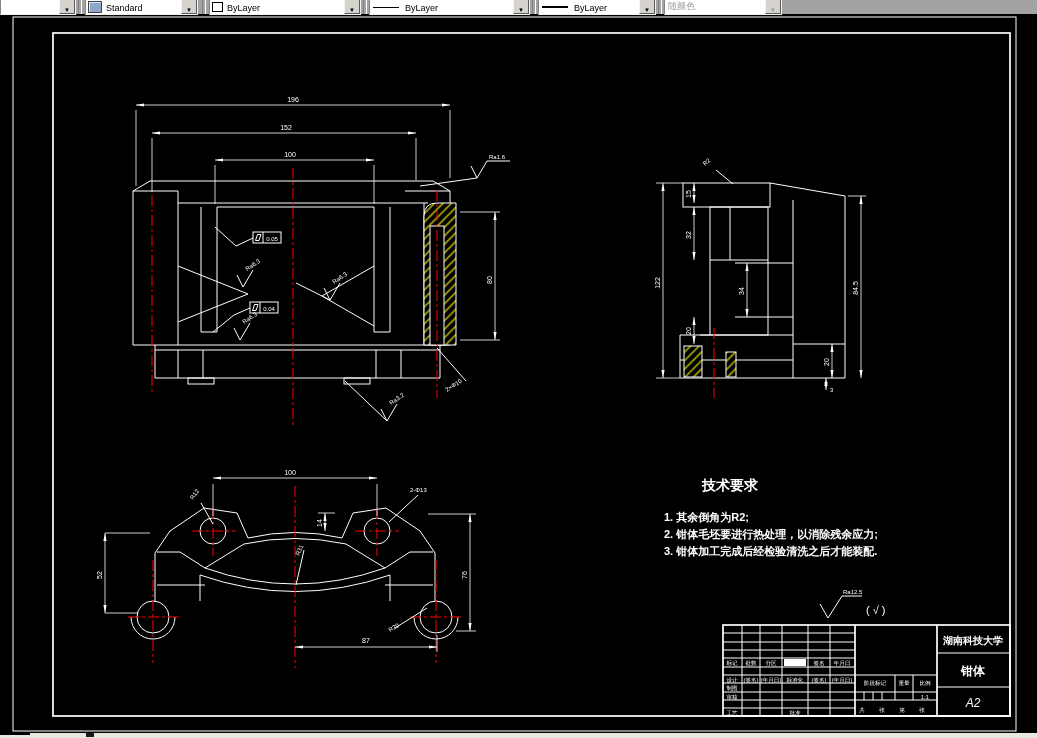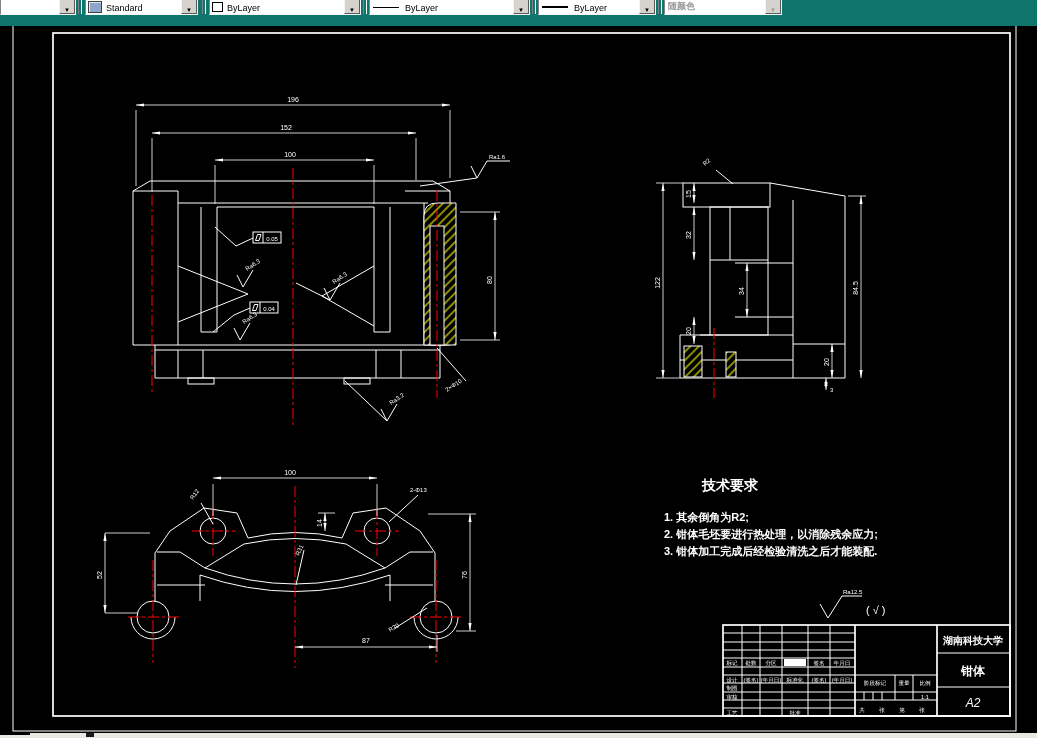--- a/index.html
+++ b/index.html
@@ -1,33 +1,33 @@
 <!DOCTYPE html>
 <html><head>
 <meta charset="utf-8">
 <style>
   html,body{margin:0;padding:0;background:#000;width:1037px;height:738px;overflow:hidden;
             font-family:"Liberation Sans",sans-serif;}
   #stage{position:absolute;left:0;top:0;width:1037px;height:738px;background:#000;}
   
-  #toolbar{position:absolute;left:0;top:0;width:1037px;height:26px;background:#0f766e;z-index:5;}
+  #toolbar{position:absolute;left:0;top:0;width:1037px;height:14px;background:#a3a3a3;z-index:5;}
   .combo{position:absolute;top:-4px;height:17px;background:#fff;border:1px solid;
          border-color:#848484 #f4f4f4 #f4f4f4 #848484;display:flex;align-items:flex-end;
          font-size:9px;color:#000;}
   .combo .lbl{flex:1;padding:0 2px 1px 3px;white-space:nowrap;overflow:hidden;}
   .drop{width:14px;height:15px;background:#d6d3ce;border:1px solid;
         border-color:#f4f4f4 #5a5a5a #5a5a5a #f4f4f4;display:flex;align-items:flex-end;
         justify-content:center;font-size:6px;color:#000;}
   .drop.dis{color:#9a9a9a;}
   .sw{width:9px;height:8px;border:1px solid #000;background:#fff;margin:0 1px 2px 2px;}
   .ltline{width:26px;height:1px;background:#000;margin:0 3px 6px 3px;}
   .sty-ico{width:12px;height:10px;margin:0 1px 1px 2px;background:#8ea6c8;border:1px solid #404040;
            box-shadow:inset 1px 1px 0 #dce6f4;}
   .sep{position:absolute;top:0;width:2px;height:14px;border-left:1px solid #808080;border-right:1px solid #fff;}
-  .gray{color:#9a9a9a;font-weight:bold;}
+  .gray{color:#9a9a9a;}
   
   #bottomstrip{position:absolute;left:0;top:733px;width:1037px;height:5px;background:#e9e7e2;z-index:5;}
   #bottomstrip .notch{position:absolute;left:86px;top:0;width:8px;height:4px;background:#1a1a1a;}
   #bottomstrip .lseg{position:absolute;left:0;top:0;width:30px;height:2px;background:#000;}
   
   svg{position:absolute;left:0;top:0;}
   svg text{fill:#fff;font-family:"Liberation Sans",sans-serif;}
   .w{stroke:#fff;stroke-width:1;fill:none;}
   .w2{stroke:#fff;stroke-width:1.7;fill:none;}
   .red{stroke:#ff0000;stroke-width:1;fill:none;stroke-dasharray:11 3 3 3;}

